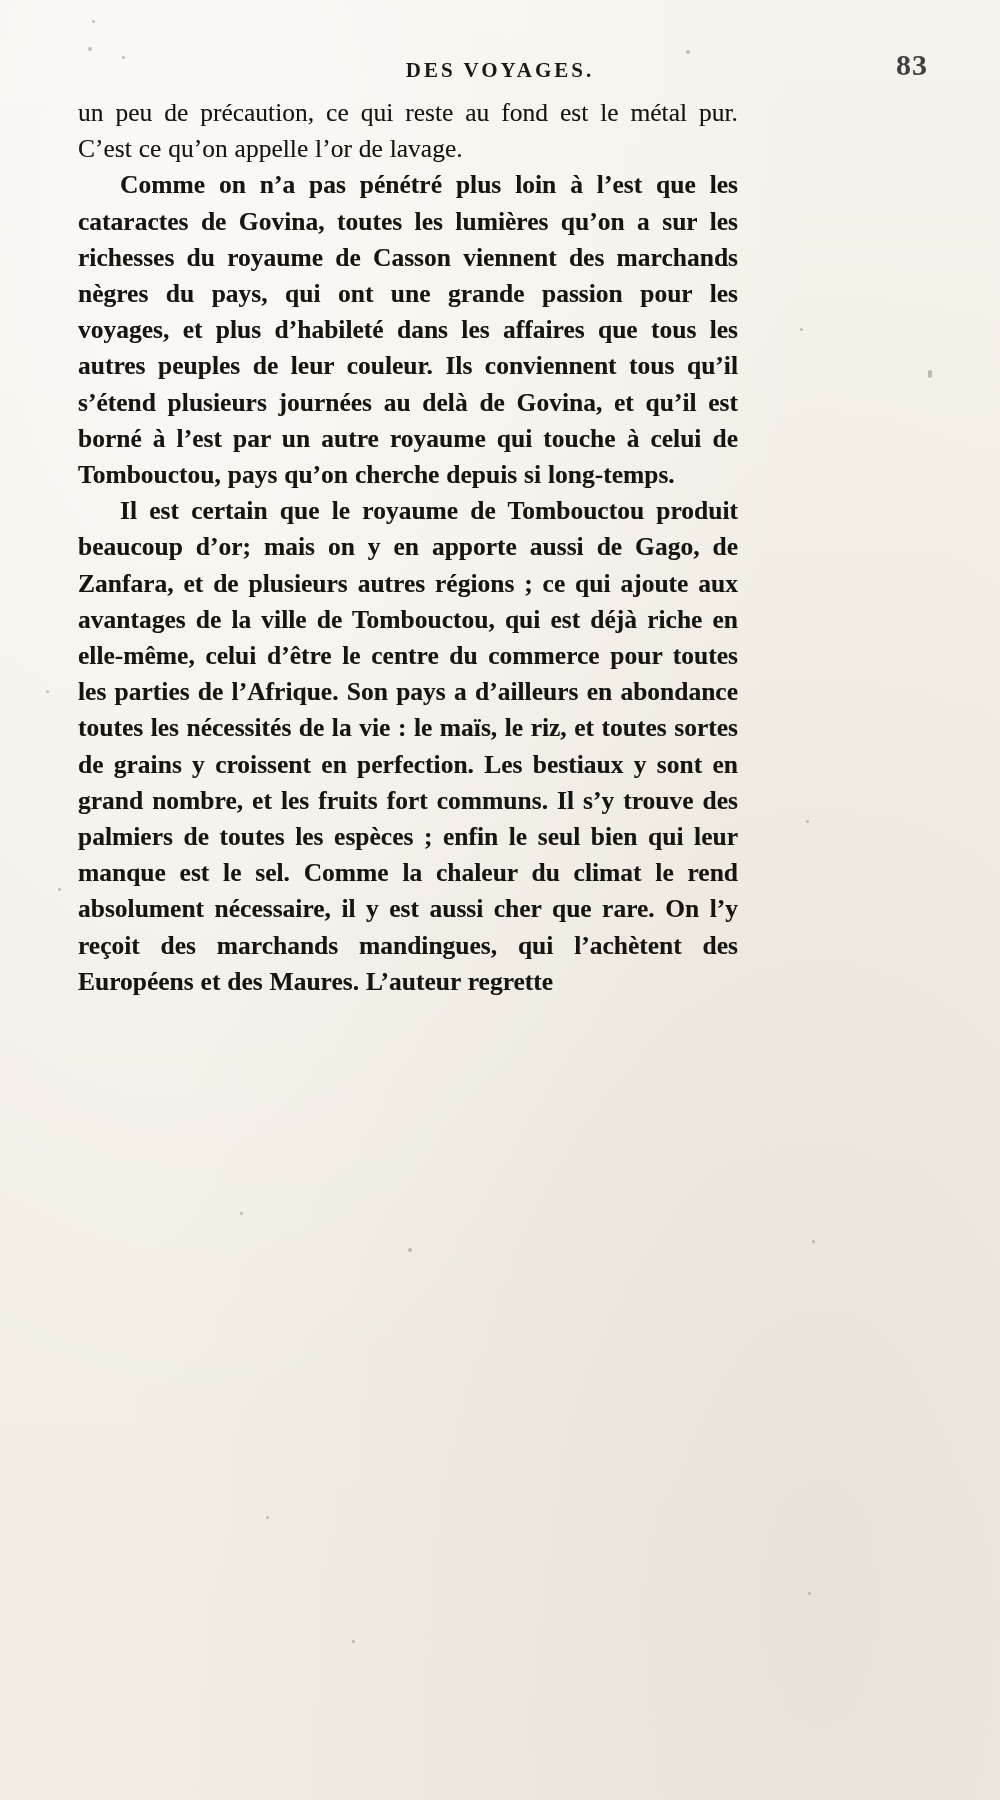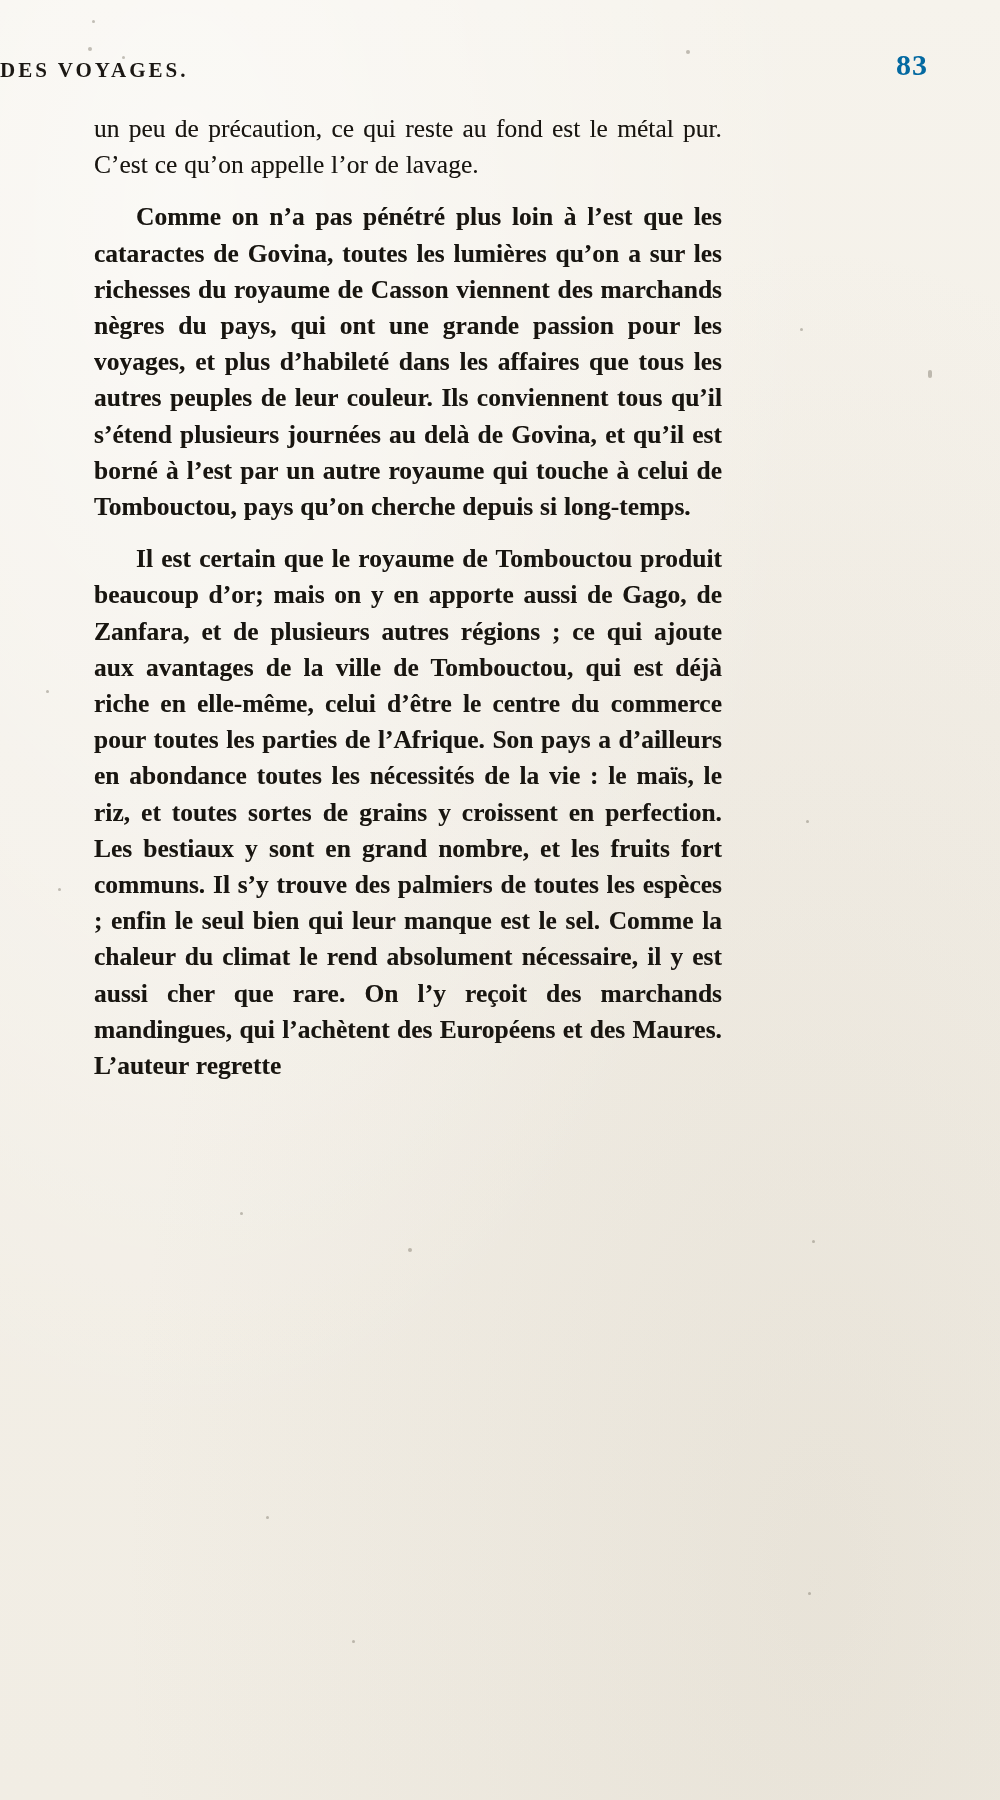--- a/index.html
+++ b/index.html
@@ -45,48 +45,49 @@
     top: 48px;
     left: 0;
     width: 1000px;
     height: 40px;
   }
 
   .running-head {
     position: absolute;
     left: 0;
     width: 1000px;
+    text-align: center;
     font-size: 21px;
     letter-spacing: 3.0px;
     font-variant: small-caps;
     text-transform: uppercase;
     font-weight: 600;
     color: #1c1814;
     top: 10px;
   }
 
   .folio {
     position: absolute;
     right: 72px;
     top: 0px;
     font-size: 30px;
     font-weight: 600;
-    color: #0369a1;
+    color: #404040;
     letter-spacing: 1px;
   }
 
   .textblock {
     position: absolute;
     top: 95px;
     left: 78px;
     width: 660px;
   }
 
   p.para {
-    margin: 16px;
+    margin: 0;
     font-size: 25.5px;
     line-height: 36.2px;
     text-align: justify;
     text-align-last: left;
     color: #181510;
     word-spacing: 0.5px;
   }
 
   p.para.indent {
     text-indent: 42px;

